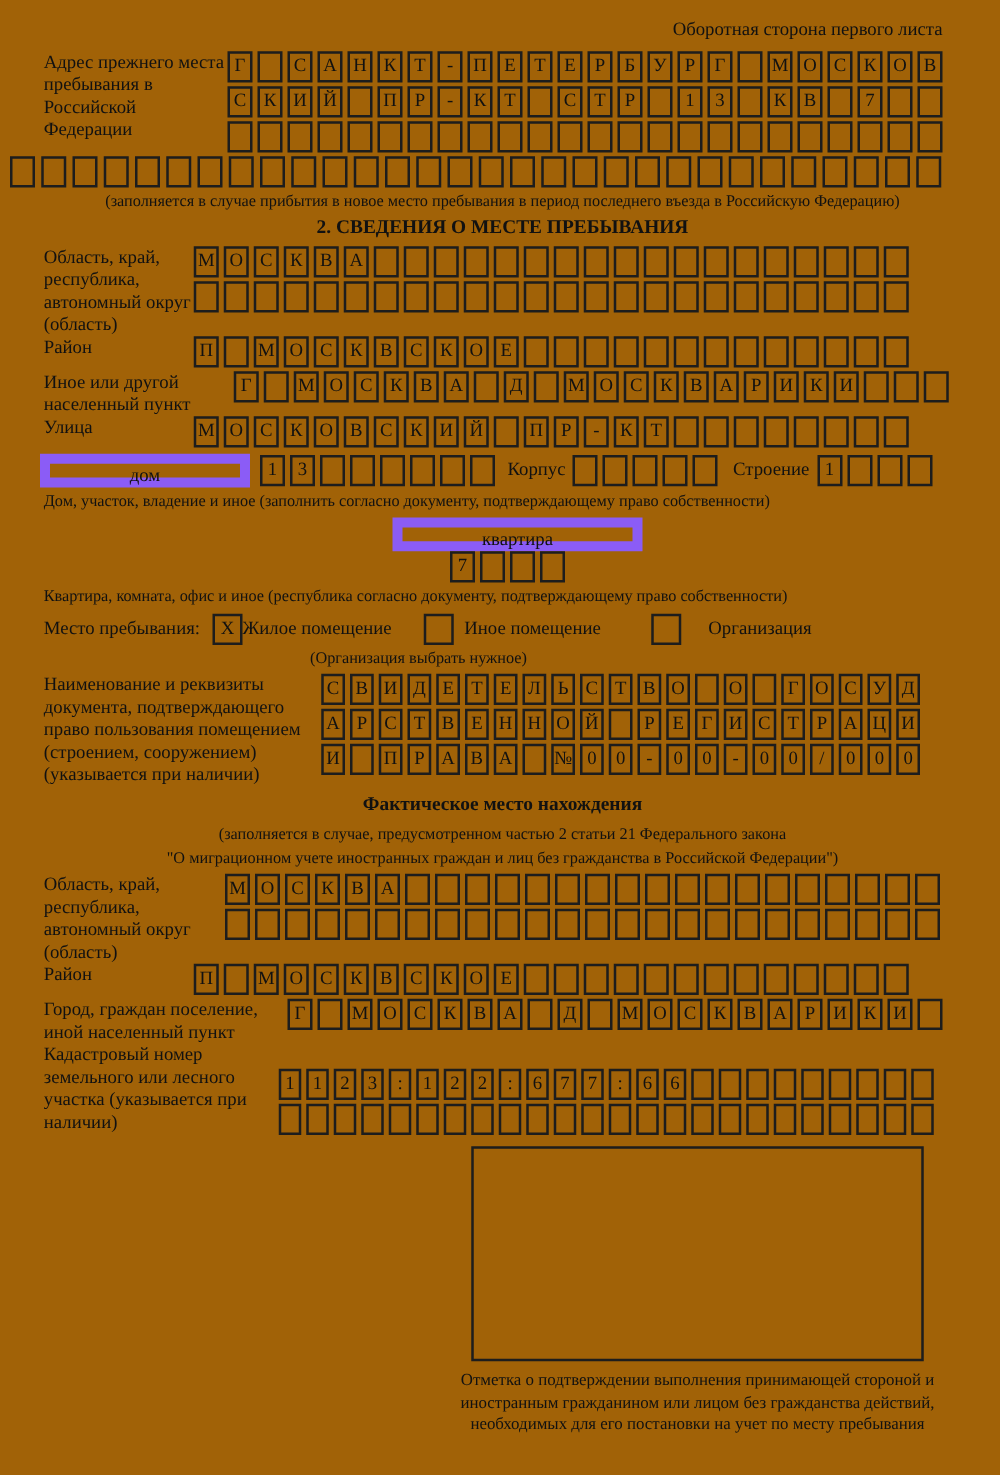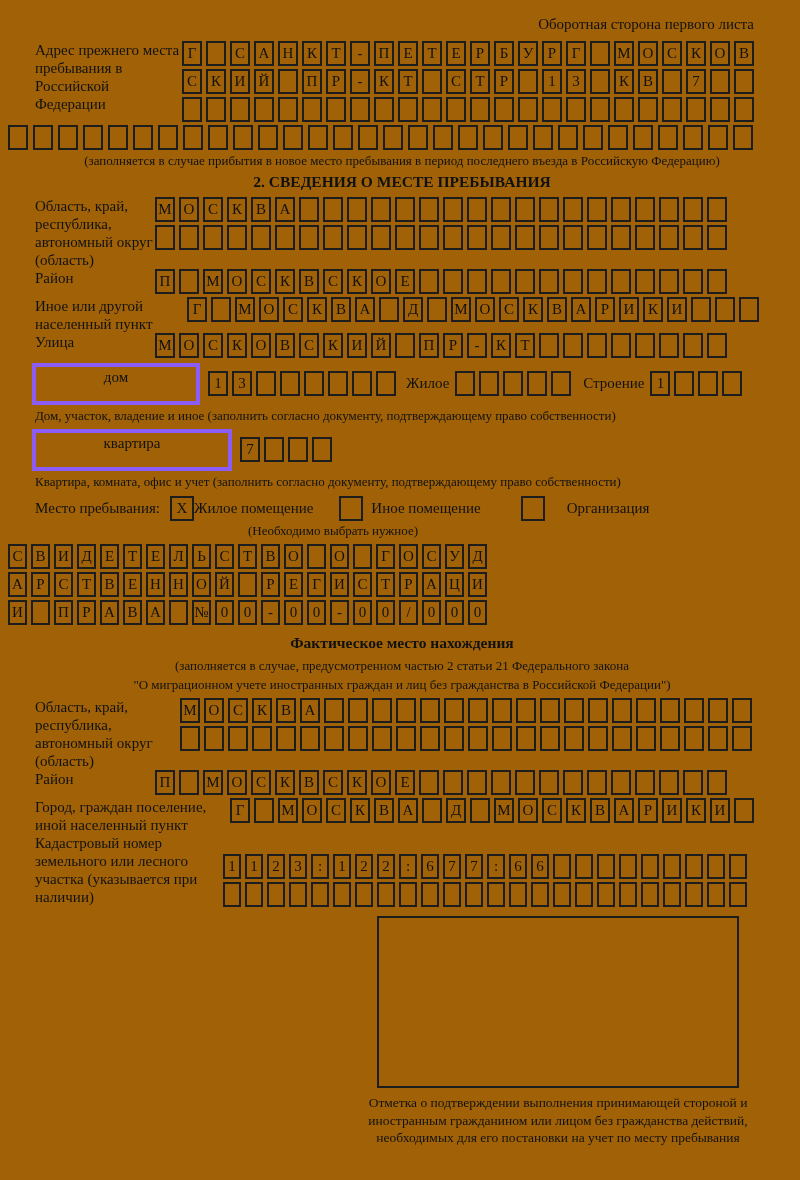--- a/index.html
+++ b/index.html
@@ -20,21 +20,21 @@
     width:20px; height:25px; border:2px solid #1d1d1d; flex-shrink:0;
     font-size:15px; line-height:21px; text-align:center;
     font-family:"Liberation Serif","DejaVu Serif",serif;
   }
   .cell.sm { width:19px; }
   .cell.xs { width:18px; }
   .caption { font-size:13px; line-height:1.3;font-family:Liberation Serif, serif; }
   .caption.center { text-align:center; margin:1px 0 3px; }
   .sec-title { font-size:15.5px; font-weight:bold; text-align:center; margin:3px 0 6px; }
   .label-box {
-    height:42px; border:4px solid #8b5cf6; text-align:center;
+    height:27px; border:8px solid #8b5cf6; text-align:center;
     font-size:15px; line-height:21px; flex-shrink:0;
   }
   .inline-lbl { font-size:15px; line-height:25px; flex-shrink:0; }
   .checkbox {
     width:24px; height:25px; border:2px solid #1d1d1d; flex-shrink:0;
     text-align:center; font-size:15px; line-height:21px;
   }
   .mt4 { margin-top:4px; } .mt6 { margin-top:6px; }
   .stamp-wrap { width:400px; margin:6px 38px 0 auto; }
   .stamp-box { width:362px; height:172px; border:2px solid #1d1d1d; margin:0 auto 6px; }
@@ -319,61 +319,62 @@
     <div class="cells" style="margin:0 0 0 8px;">
         <div class="cell">1</div>
         <div class="cell">3</div>
         <div class="cell"></div>
         <div class="cell"></div>
         <div class="cell"></div>
         <div class="cell"></div>
         <div class="cell"></div>
         <div class="cell"></div>
       </div>
-    <div class="inline-lbl" style="margin:0 6px 0 10px;">Жилое</div>
+    <div class="inline-lbl" style="margin:0 6px 0 10px;">Корпус</div>
     <div class="cells" style="margin:0;">
         <div class="cell"></div>
         <div class="cell"></div>
         <div class="cell"></div>
         <div class="cell"></div>
         <div class="cell"></div>
       </div>
     <div class="inline-lbl" style="margin:0 6px 0 12px;">Строение</div>
     <div class="cells" style="margin:0;">
         <div class="cell">1</div>
         <div class="cell"></div>
         <div class="cell"></div>
         <div class="cell"></div>
       </div>
   </div>
   <div class="caption ml27">Дом, участок, владение и иное (заполнить согласно документу, подтверждающему право собственности)</div>
 
-  <div class="frow center-v" style="margin:4px 0 3px;">
+  <div class="frow center-v" style="margin:4px 0 3px;flex-direction:column;">
     <div class="label-box" style="width:200px; margin-left:24px;">квартира</div>
     <div class="cells" style="margin:0 0 0 8px;">
         <div class="cell">7</div>
         <div class="cell"></div>
         <div class="cell"></div>
         <div class="cell"></div>
       </div>
   </div>
-  <div class="caption ml27">Квартира, комната, офис и учет (заполнить согласно документу, подтверждающему право собственности)</div>
+  <div class="caption ml27">Квартира, комната, офис и иное (республика согласно документу, подтверждающему право собственности)</div>
 
   <div class="frow center-v" style="margin:5px 0 2px;">
     <div class="lbl ml27">Место пребывания:</div>
     <div class="checkbox" style="margin-left:10px;">X</div>
     <div class="lbl" style="margin-left:0;">Жилое помещение</div>
     <div class="checkbox" style="margin-left:26px;"></div>
     <div class="lbl" style="margin-left:8px;">Иное помещение</div>
     <div class="checkbox" style="margin-left:40px;"></div>
     <div class="lbl" style="margin-left:22px;">Организация</div>
   </div>
-  <div class="caption" style="margin-left:240px;">(Необходимо выбрать нужное)</div>
+  <div class="caption" style="margin-left:240px;">(Организация выбрать нужное)</div>
 
   <div class="frow mt4">
+    <div class="lbl ml27" style="width:222px;">Наименование и реквизиты документа, подтверждающего право пользования помещением (строением, сооружением) (указывается при наличии)</div>
     <div>
       <div class="cells">
           <div class="cell sm">С</div>
           <div class="cell sm">В</div>
           <div class="cell sm">И</div>
           <div class="cell sm">Д</div>
           <div class="cell sm">Е</div>
           <div class="cell sm">Т</div>
           <div class="cell sm">Е</div>
           <div class="cell sm">Л</div>

